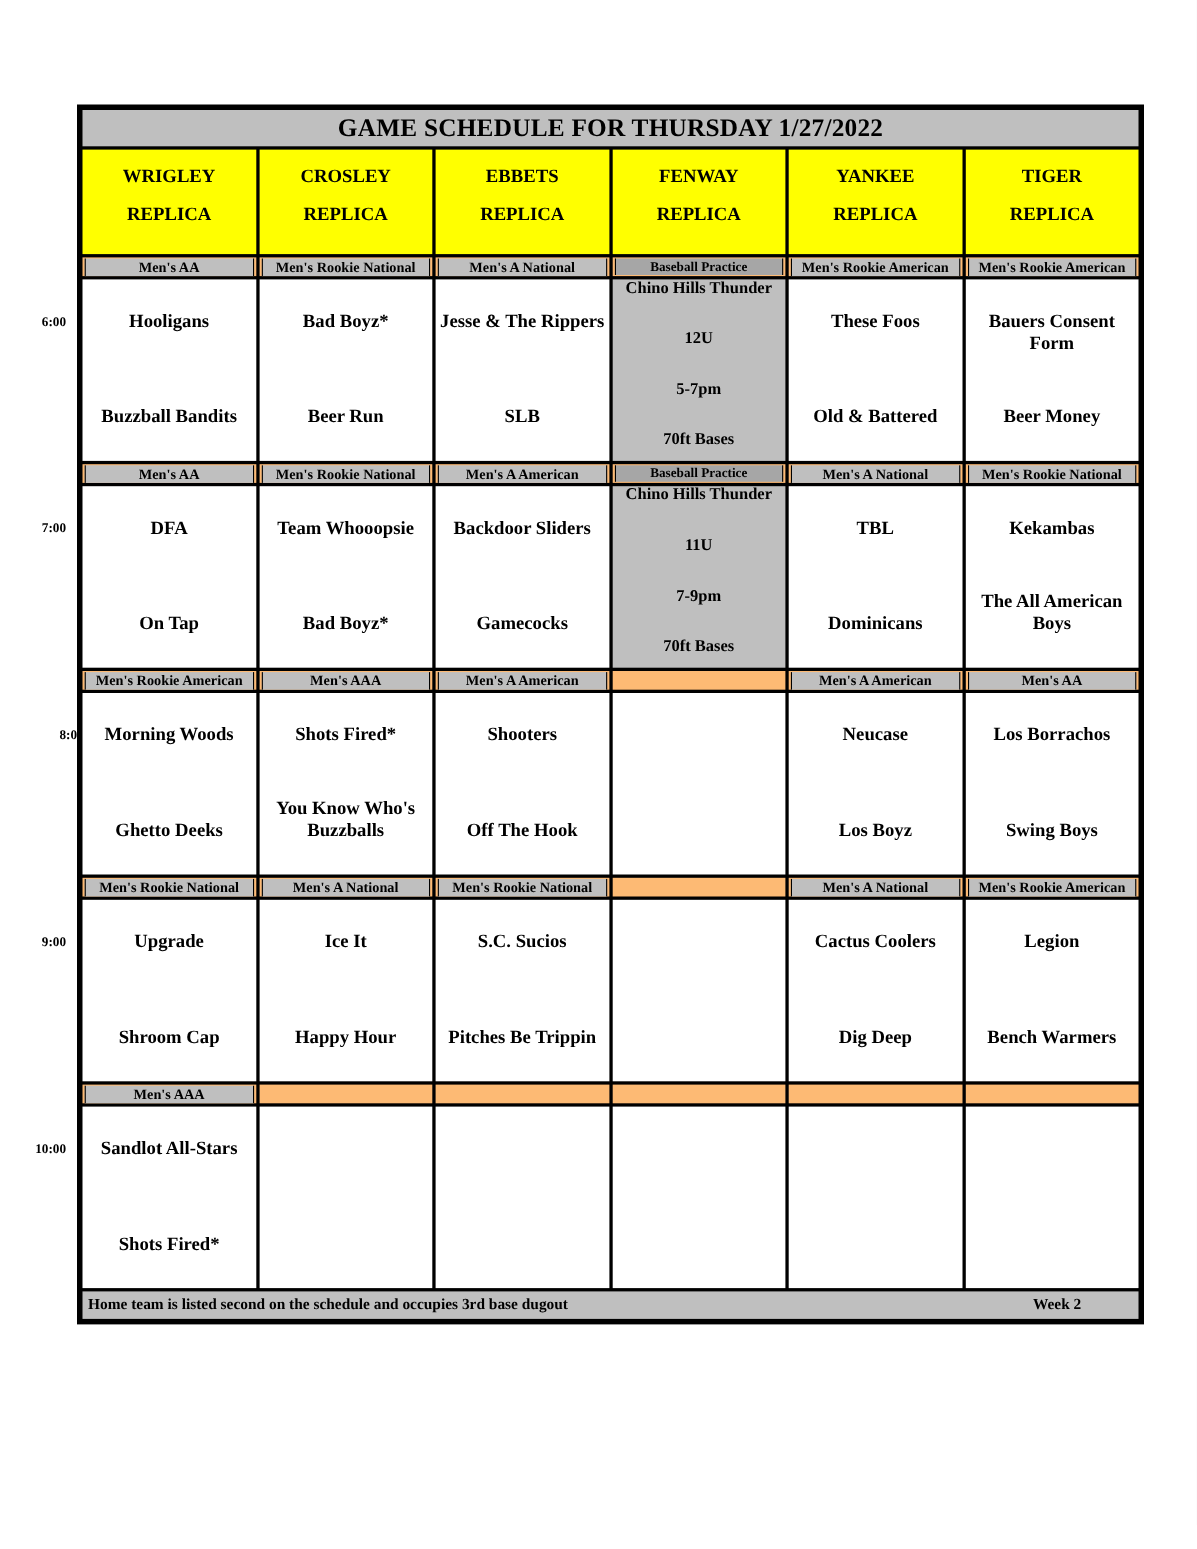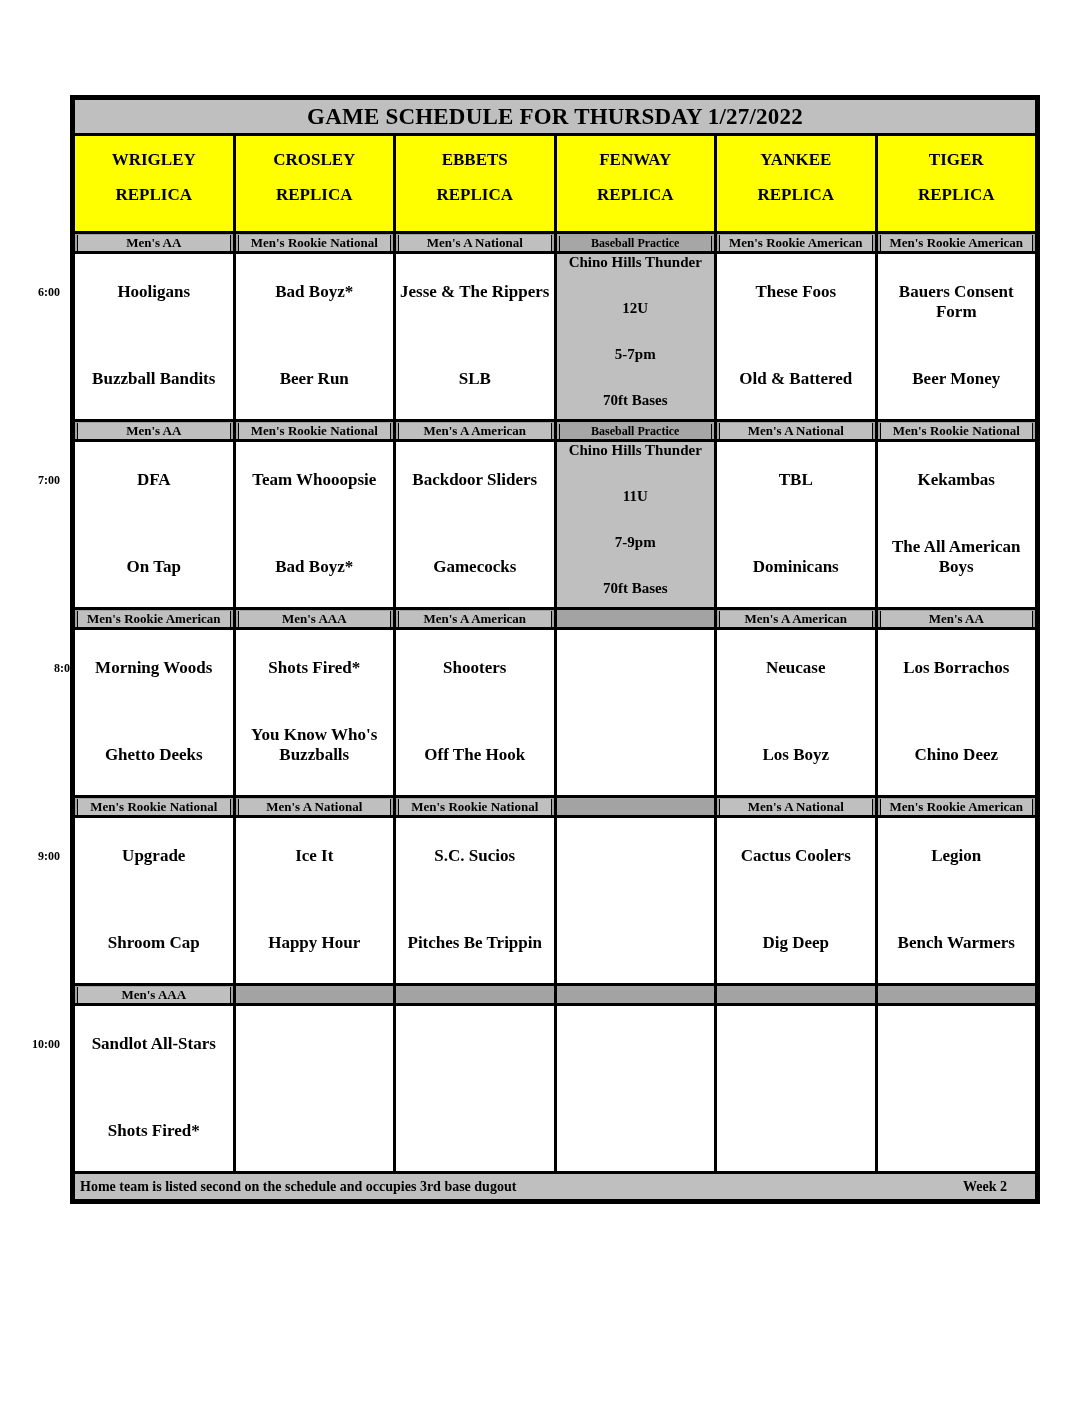--- a/index.html
+++ b/index.html
@@ -28,22 +28,22 @@
     font-size:23px;letter-spacing:.2px;
   }
   .header-cell{
     background:#ffff00;
     display:flex;flex-direction:column;align-items:center;
     padding-top:13px;font-size:17px;line-height:22px;text-align:center;
   }
   .header-cell .field-sub{margin-top:13px;}
 
   .division-cell{
-    background:#a3a3a3;
-    display:flex;align-items:flex-end;
+    background:#fdba74;
+    display:flex;align-items:center;
     padding:0 2px;
   }
   .division-inner{
     flex:1;background:#bfbfbf;
     border-left:1px solid #000;border-right:1px solid #000;
     display:flex;align-items:center;justify-content:center;
     font-size:13px;white-space:nowrap;overflow:hidden;
   }
   .division-inner.practice-band{background:#a6a6a6;font-size:12px;}
 
@@ -59,21 +59,21 @@
     background:#bfbfbf;
     display:flex;flex-direction:column;justify-content:center;align-items:center;
     font-size:15px;line-height:19px;text-align:center;
     box-sizing:border-box;padding-bottom:10px;gap:27px;
   }
   .practice-note{font-family:Liberation Serif, serif;}
 
   .footer-cell{
     grid-column:1/-1;background:#bfbfbf;
     display:flex;align-items:center;justify-content:space-between;
-    font-size:14px;padding-left:5px;padding-right:28px;box-sizing:border-box;
+    font-size:14px;padding-left:5px;padding-right:52px;box-sizing:border-box;
   }
 
   .time-label{
     position:absolute;left:0;width:60px;text-align:right;
     font-size:12px;line-height:16px;
   }
   .t600{top:284px;} .t700{top:472px;} .t800{top:660px;margin-left:16px;} .t900{top:848px;} .t1000{top:1036px;}
 </style>
 </head>
 <body>
@@ -238,21 +238,21 @@
       <div class="team">Shooters</div>
       <div class="team">Off The Hook</div>
     </div>
     <div class="game-cell"></div>
     <div class="game-cell">
       <div class="team">Neucase</div>
       <div class="team">Los Boyz</div>
     </div>
     <div class="game-cell">
       <div class="team">Los Borrachos</div>
-      <div class="team">Chino Deez</div>
+      <div class="team">Swing Boys</div>
     </div>
 
     <div class="division-cell">
         <div class="division-inner">Men's Rookie National</div>
       </div>
     <div class="division-cell">
         <div class="division-inner">Men's A National</div>
       </div>
     <div class="division-cell">
         <div class="division-inner">Men's Rookie National</div>

